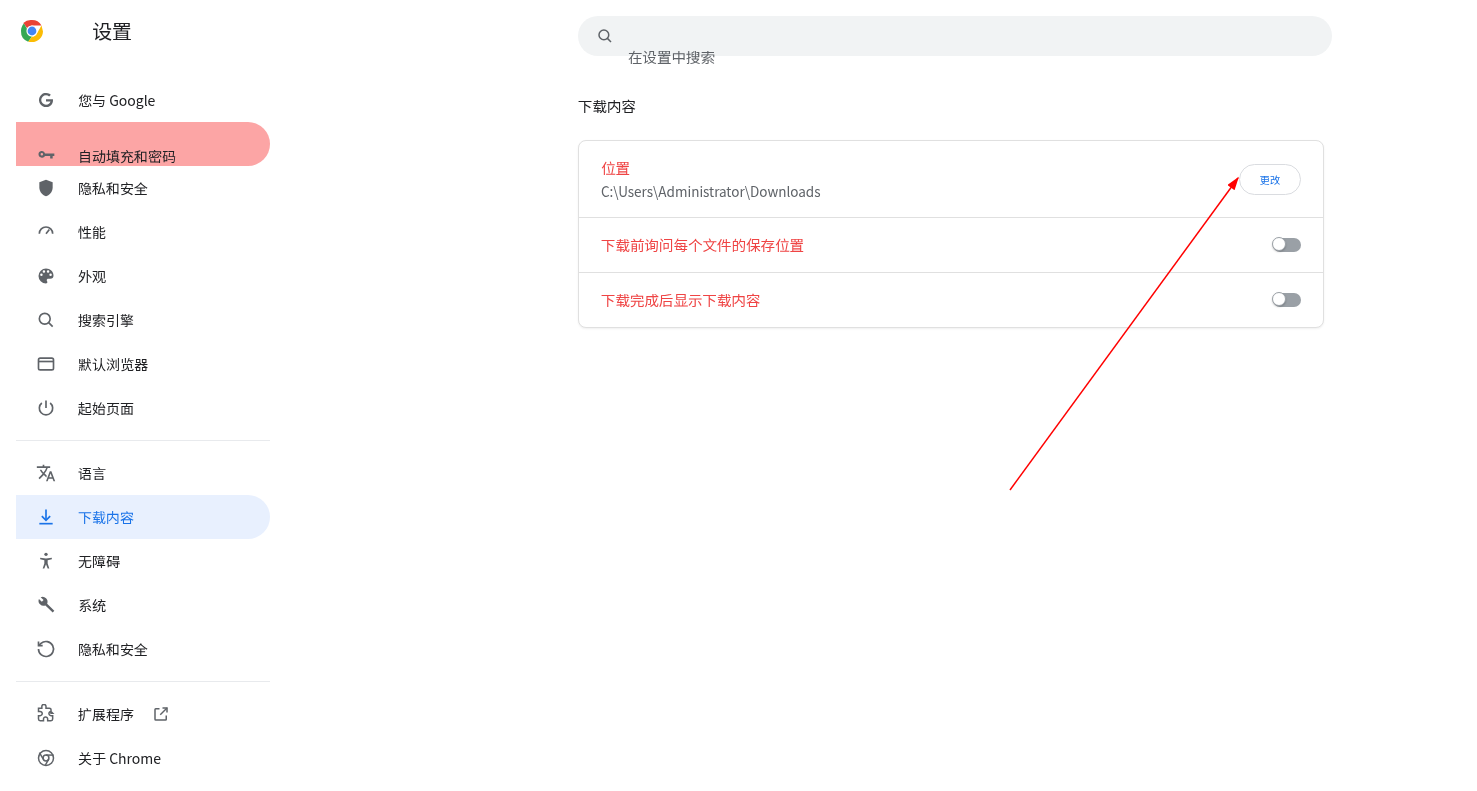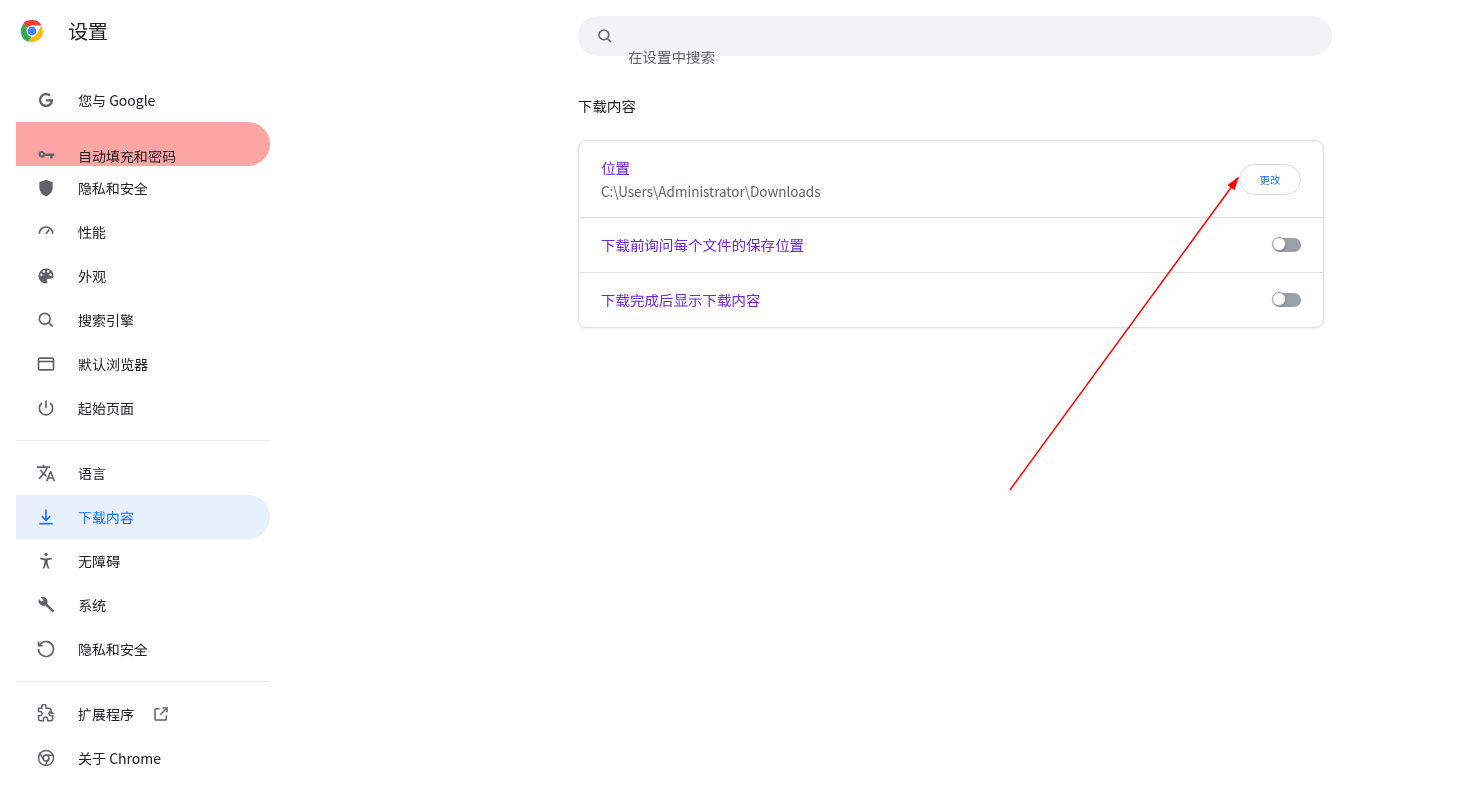--- a/index.html
+++ b/index.html
@@ -1,21 +1,21 @@
 <!DOCTYPE html>
 <html><head>
   <meta charset="utf-8">
   <style>
     * { margin: 0; padding: 0; box-sizing: border-box; font-family: "Noto Sans SC", "Microsoft YaHei", -apple-system, Roboto, Arial, sans-serif; }
     body { background: #fff; width: 1477px; height: 791px; overflow: hidden; position: relative; }
 
     
     .header { display: flex; align-items: center; padding: 16px 20px; }
     .chrome-logo { width: 24px; height: 24px; margin-right: 24px; flex-shrink: 0; }
-    .page-title { font-size: 20px; color: #202124; font-weight: 400; }
+    .page-title { font-size: 20px; color: #202124; font-weight: 400; margin-left: 24px; }
 
     
     .search-bar { position: absolute; left: 578px; top: 16px; width: 754px; height: 40px; background: #f1f3f4; border-radius: 20px; display: flex; align-items: center; padding: 0 18px; }
     .search-bar .search-icon { color: #5f6368; margin-right: 14px; }
     .search-bar input { border: none; background: transparent; outline: none; font-size: 14.5px; color: #5f6368; width: 100%; margin-top: 40px; }
     .search-bar input::placeholder { color: #5f6368; }
 
     
     .sidebar { position: absolute; left: 0; top: 70px; width: 270px; padding-top: 8px; padding-left: 16px; }
     .sidebar-item { display: flex; align-items: center; height: 44px; padding-left: 20px; cursor: pointer; color: #202124; border-radius: 0 22px 22px 0; }
@@ -27,21 +27,21 @@
     .sidebar-divider { border-top: 1px solid #e8eaed; margin: 10px 0; }
     .sidebar-item .ext-icon { margin-left: 18px; color: #5f6368; }
 
     
     .main { position: absolute; left: 578px; top: 95px; width: 746px; }
     .section-title { font-size: 14.5px; color: #202124; margin-bottom: 24px; }
     .card { border: 1px solid #e0e0e0; border-radius: 8px; background: #fff; box-shadow: 0 1px 2px rgba(60,64,67,.08); }
     .row { display: flex; align-items: center; padding: 16px 22px; border-bottom: 1px solid #e0e0e0; }
     .row:last-child { border-bottom: none; }
     .row .row-body { flex: 1; }
-    .row .row-title { font-size: 14.5px; color: #6d28d9; line-height: 22px; }
+    .row .row-title { font-size: 14.5px; color: #ef4444; line-height: 22px; }
     .row .row-sub { font-size: 13.5px; color: #5f6368; margin-top: 2px; }
     .pill-button { border: 1px solid #dadce0; background: #fff; color: #1a73e8; font-size: 10px; padding: 7px 20px; border-radius: 18px; cursor: pointer; }
 
     .toggle { width: 28px; height: 14px; background: #9aa0a6; border-radius: 7px; position: relative; cursor: pointer; }
     .toggle .knob { position: absolute; width: 14px; height: 14px; background: #fff; border: 1px solid #9aa0a6; border-radius: 50%; top: -1px; left: -1px; box-shadow: 0 1px 2px rgba(0,0,0,.2); }
 
     
     .arrow-svg { position: absolute; left: 1000px; top: 170px; pointer-events: none; }
 
     svg { display: block; }

